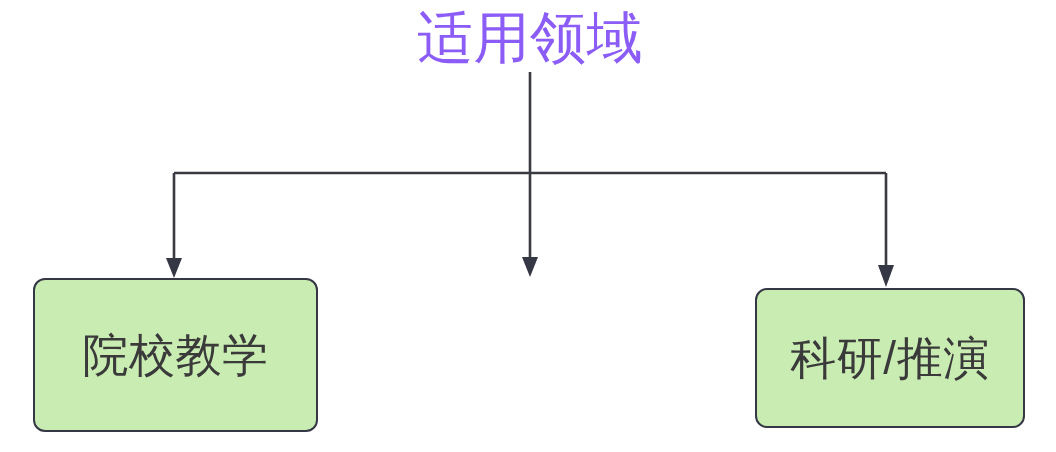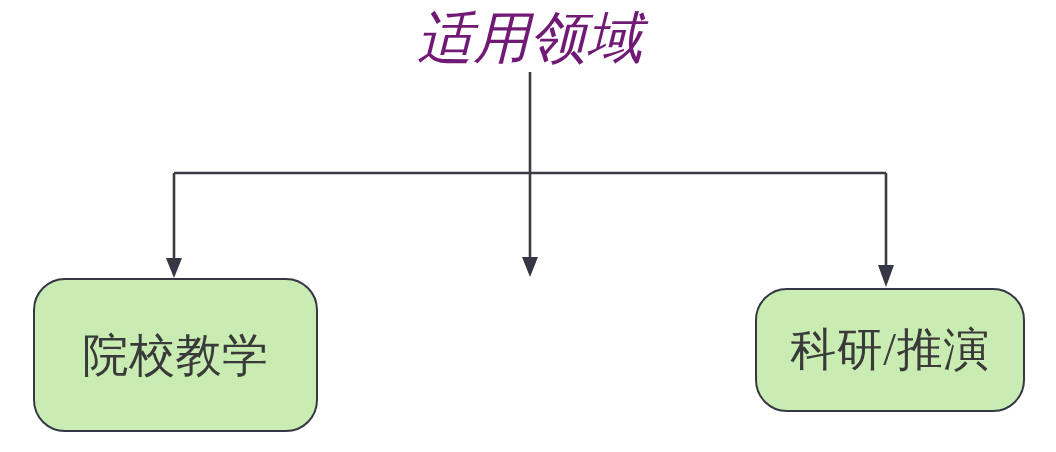--- a/index.html
+++ b/index.html
@@ -25,45 +25,44 @@
     height: 452px;
   }
   .root-title {
     position: absolute;
     left: 330px;
     top: 6px;
     width: 400px;
     text-align: center;
     font-size: 56px;
     line-height: 64px;
-    color: #701a75;
+    color: #8b5cf6;
     white-space: nowrap;
     letter-spacing: 0.5px;
-    font-style: italic;
   }
   .node-box {
     position: absolute;
     box-sizing: border-box;
     background: #c9ecb2;
     border: 2.5px solid #353744;
-    border-radius: 32px;
+    border-radius: 12px;
     display: flex;
     align-items: center;
     justify-content: center;
   }
   .node-label {
     font-size: 46px;
     line-height: 52px;
     color: #3a3a3a;
     white-space: nowrap;
     letter-spacing: 0.5px;
   }
   #node-0 { left: 33px;  top: 278px; width: 285px; height: 154px; }
   #node-1 { left: 395px; top: 278px; width: 277px; height: 154px; }
-  #node-2 { left: 755px; top: 288px; width: 270px; height: 124px; font-family: Liberation Serif, serif; }
+  #node-2 { left: 755px; top: 288px; width: 270px; height: 140px; }
 </style>
 </head>
 <body>
 
 <div id="canvas">
 
   <div class="root-title">适用领域</div>
 
   <svg id="connectors" viewBox="0 0 1056 452">
     <g stroke="#3a3a42" stroke-width="2.6" fill="none" stroke-linecap="butt">

